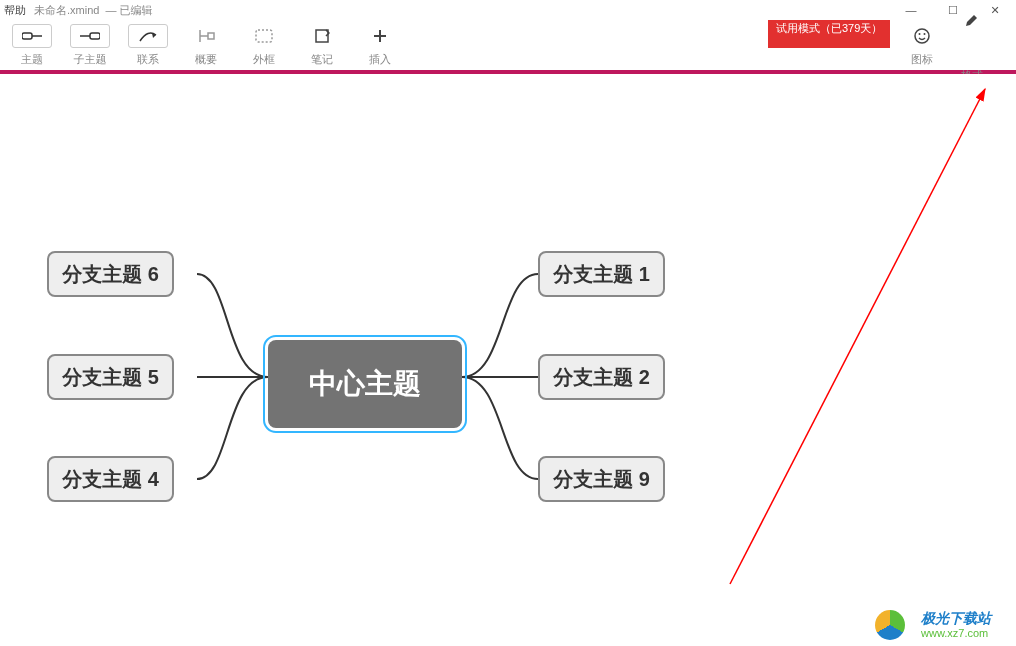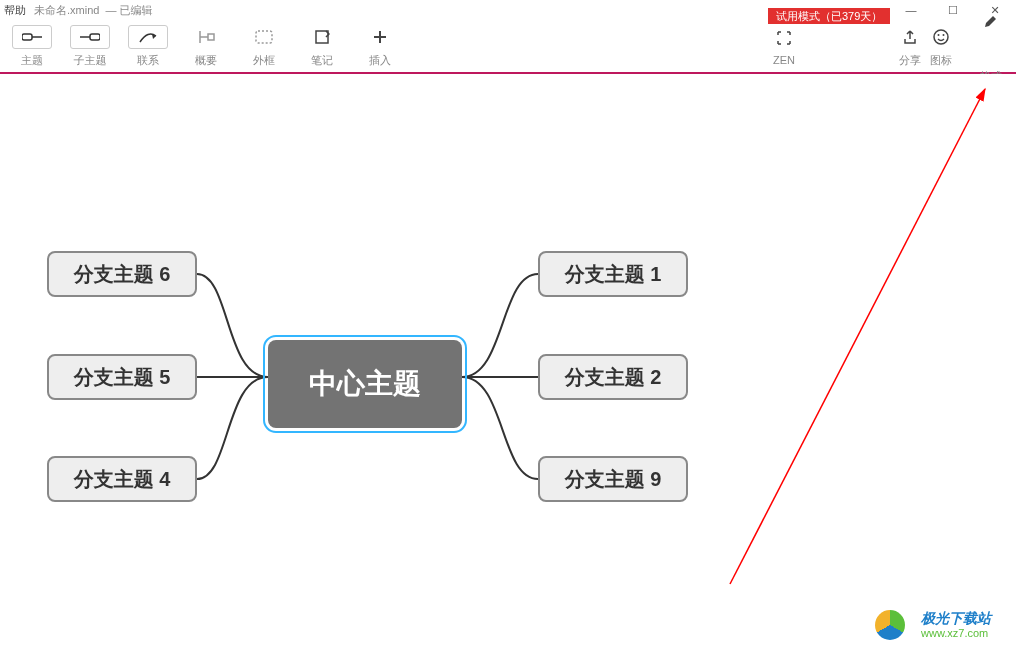--- a/index.html
+++ b/index.html
@@ -18,47 +18,47 @@
       font-size: 11px;
       color: #666;
       padding-left: 4px;
       background: #fff;
     }
     .titlebar .help { color: #444; margin-right: 8px; }
     .titlebar .fname { color: #888; margin-right: 6px; }
     .titlebar .edited { color: #888; }
     .trial-badge {
       position: absolute;
-      top: 8px;
+      top: 20px;
       left: 768px;
       background: #e2302f;
       color: #fff;
       font-size: 11px;
       padding: 1px 8px;
-      height: 16px;
+      height: 28px;
       line-height: 14px;
     }
     .win-controls {
       position: absolute;
       top: 0;
       right: 0;
       display: flex;
     }
     .win-btn {
       width: 42px;
       height: 20px;
       display: flex;
       align-items: center;
       justify-content: center;
       color: #555;
       font-size: 11px;
     }
     .toolbar {
       height: 54px;
-      border-bottom: 2px solid #be185d;
+      border-bottom: 4px solid #be185d;
       display: flex;
       align-items: center;
       padding: 0 6px;
       position: relative;
     }
     .tb-group { display: flex; gap: 6px; }
     .tb-item {
       display: flex;
       flex-direction: column;
       align-items: center;
@@ -100,21 +100,21 @@
       outline-offset: 3px;
       display: flex;
       align-items: center;
       justify-content: center;
       color: #fff;
       font-size: 28px;
       font-weight: 700;
     }
     .branch {
       position: absolute;
-      width: 150px;
+      width: 127px;
       height: 46px;
       background: #eeeeee;
       border: 2px solid #888;
       border-radius: 8px;
       display: flex;
       align-items: center;
       justify-content: center;
       color: #333;
       font-size: 20px;
       font-weight: 600;
@@ -225,40 +225,22 @@
             <line x1="8" y1="2" x2="8" y2="14" stroke="#444" stroke-width="2"></line>
             <line x1="2" y1="8" x2="14" y2="8" stroke="#444" stroke-width="2"></line>
           </svg>
       </div>
       <span class="lbl">插入</span>
     </div>
   </div>
 
   <div class="spacer"></div>
 
-  <div class="tb-group" style="margin-right:70px;">
-    <div class="tb-item" style="width:60px;">
-      <div class="icon-wrap noborder">
-        <svg width="16" height="16" viewBox="0 0 16 16">
-            <path d="M2 2 L2 5 M2 2 L5 2 M14 2 L11 2 M14 2 L14 5 M2 14 L2 11 M2 14 L5 14 M14 14 L14 11 M14 14 L11 14" stroke="#444" stroke-width="1.5" fill="none"></path>
-          </svg>
-      </div>
-      <span class="lbl">ZEN</span>
-    </div>
-    <div class="tb-item" style="width:60px;margin-left:60px;">
-      <div class="icon-wrap noborder">
-        <svg width="16" height="16" viewBox="0 0 16 16">
-            <path d="M8 10 L8 2 M8 2 L5 5 M8 2 L11 5 M3 10 L3 14 L13 14 L13 10" stroke="#444" stroke-width="1.5" fill="none"></path>
-          </svg>
-      </div>
-      <span class="lbl">分享</span>
-    </div>
-  </div>
-
-  <div class="tb-group" style="position:absolute;right:3px;justify-content:flex-end;">
+
+  <div class="tb-group" style="position:absolute;right:22px;justify-content:flex-end;">
     <div class="tb-item" style="width:44px;">
       <div class="icon-wrap noborder">
         <svg width="18" height="18" viewBox="0 0 18 18">
             <circle cx="9" cy="9" r="7" fill="none" stroke="#444" stroke-width="1.5"></circle>
             <circle cx="6.5" cy="7" r="1" fill="#444"></circle>
             <circle cx="11.5" cy="7" r="1" fill="#444"></circle>
             <path d="M6 11 Q9 14 12 11" fill="none" stroke="#444" stroke-width="1.5"></path>
           </svg>
       </div>
       <span class="lbl">图标</span>

